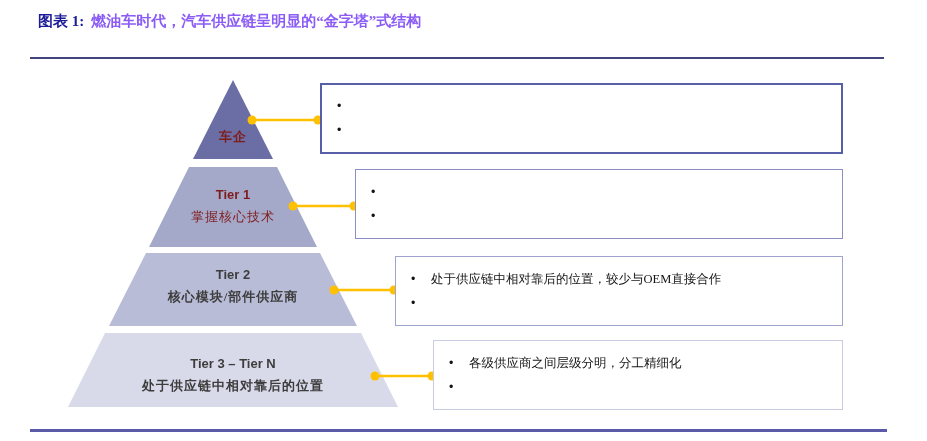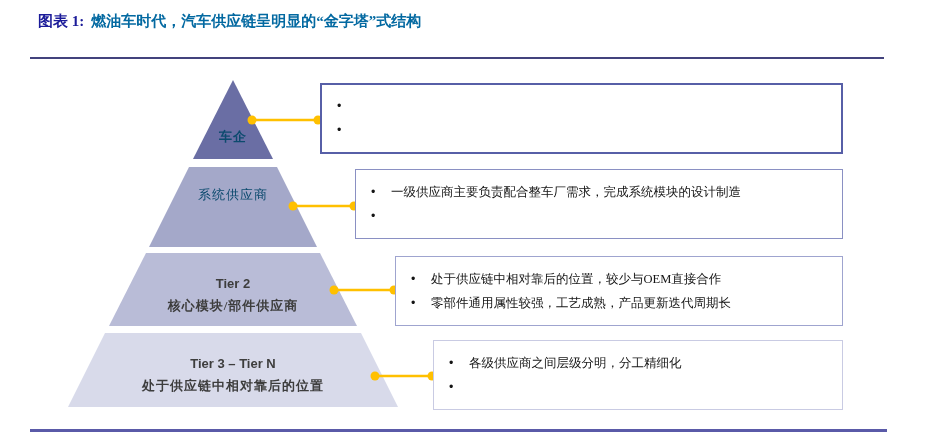--- a/index.html
+++ b/index.html
@@ -15,21 +15,21 @@
   .title-row {
     position: absolute;
     left: 38px;
     top: 12px;
     font-size: 15px;
     font-weight: bold;
     font-family: "Liberation Serif", "DejaVu Serif", serif;
     white-space: nowrap;
   }
   .fig-label { color: #1b1b99; margin-right: 7px; }
-  .fig-title { color: #0369a1; }
+  .fig-title { color: #8b5cf6; }
   .rule { position: absolute; }
   .rule-top    { left: 30px; top: 57px;  width: 854px; height: 2px; background: #43437d; }
   .rule-bottom { left: 30px; top: 429px; width: 857px; height: 3px; background: #5a5aa8; }
 
   
   .diagram-svg { position: absolute; left: 0; top: 0; }
 
   
   .level-label {
     position: absolute;
@@ -43,21 +43,21 @@
     font-weight: bold;
     font-size: 13px;
     font-family: "Liberation Sans", sans-serif;
   }
   .level-label .lvl-zh {
     font-size: 13px;
     font-family: "Liberation Serif", "DejaVu Serif", serif;
     letter-spacing: 1px;
   }
   .level-label .lvl-zh:empty { display: none; }
-  .label-light { color: #0c4a6e; }
+  .label-light { color: #7f1d1d; }
   .label-dark  { color: #3d3d3d; }
 
   
   .callout {
     position: absolute;
     box-sizing: border-box;
     background: #ffffff;
     border: 1px solid #9fa4cf;
     display: flex;
     flex-direction: column;
@@ -118,23 +118,24 @@
       <line x1="375" y1="376" x2="434" y2="376" stroke-width="2.5"></line>
       <circle cx="375" cy="376" r="4.5" stroke="none"></circle>
       <circle cx="432" cy="376" r="4.5" stroke="none"></circle>
     </g>
   </svg>
 
   <div class="level-label label-light" style="top:126px;">
     <div class="lvl-zh" style="font-weight:bold;">车企</div>
   </div>
   <div class="level-label label-light" style="top:184px;">
-    <div class="lvl-zh">系统供应商</div>
+    <div class="lvl-en">Tier 1</div>
+    <div class="lvl-zh">掌握核心技术</div>
   </div>
-  <div class="level-label label-dark" style="top:273px;">
+  <div class="level-label label-dark" style="top:264px;">
     <div class="lvl-en">Tier 2</div>
     <div class="lvl-zh" style="font-weight:bold;">核心模块/部件供应商</div>
   </div>
   <div class="level-label label-dark" style="top:353px;">
     <div class="lvl-en">Tier 3 – Tier N</div>
     <div class="lvl-zh" style="font-weight:bold;">处于供应链中相对靠后的位置</div>
   </div>
 
   <div class="callout callout-1" style="border-color: rgb(87, 95, 167);">
     <ul>
@@ -143,36 +144,34 @@
         </li>
       <li>
           <span class="bullet-marker">•</span>
         </li>
     </ul>
   </div>
   <div class="callout callout-2" style="border-color: rgb(138, 144, 195);">
     <ul>
       <li>
           <span class="bullet-marker">•</span>
-          <span>一级供应商主要负责配合整车厂需求，完成系统模块的设计制造</span>
         </li>
       <li>
           <span class="bullet-marker">•</span>
         </li>
     </ul>
   </div>
   <div class="callout callout-3" style="border-color: rgb(159, 164, 207);">
     <ul>
       <li>
           <span class="bullet-marker">•</span>
           <span>处于供应链中相对靠后的位置，较少与OEM直接合作</span>
         </li>
       <li>
           <span class="bullet-marker">•</span>
-          <span>零部件通用属性较强，工艺成熟，产品更新迭代周期长</span>
         </li>
     </ul>
   </div>
   <div class="callout callout-4" style="border-color: rgb(201, 203, 227);">
     <ul>
       <li>
           <span class="bullet-marker">•</span>
           <span>各级供应商之间层级分明，分工精细化</span>
         </li>
       <li>

